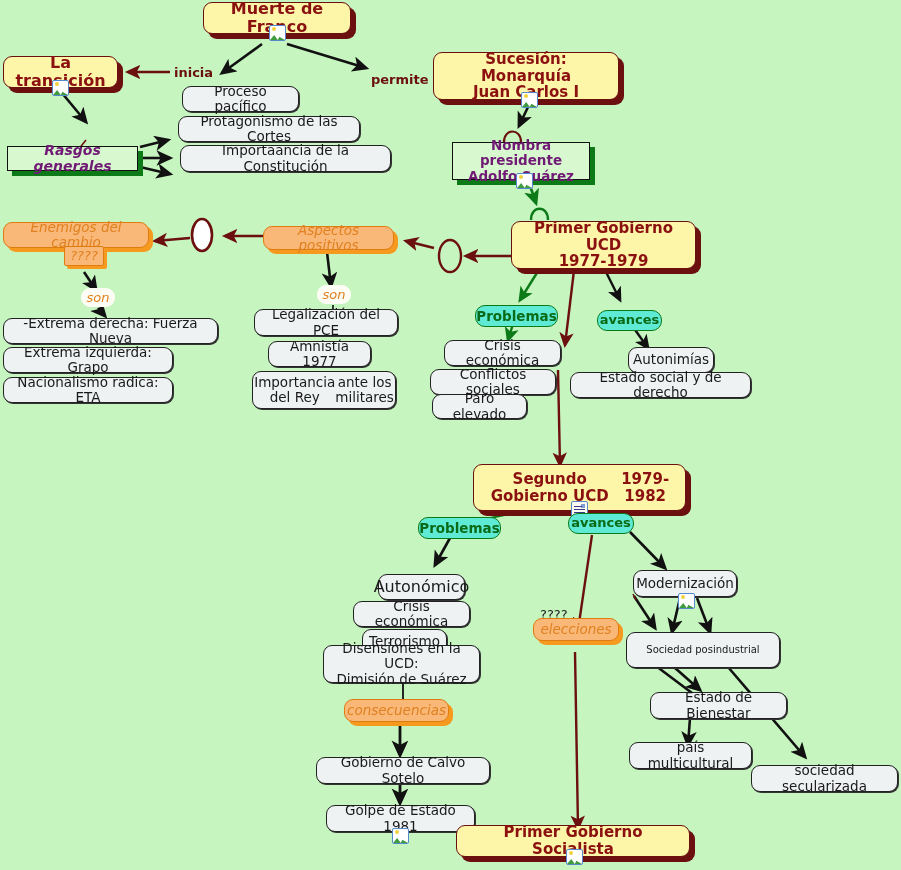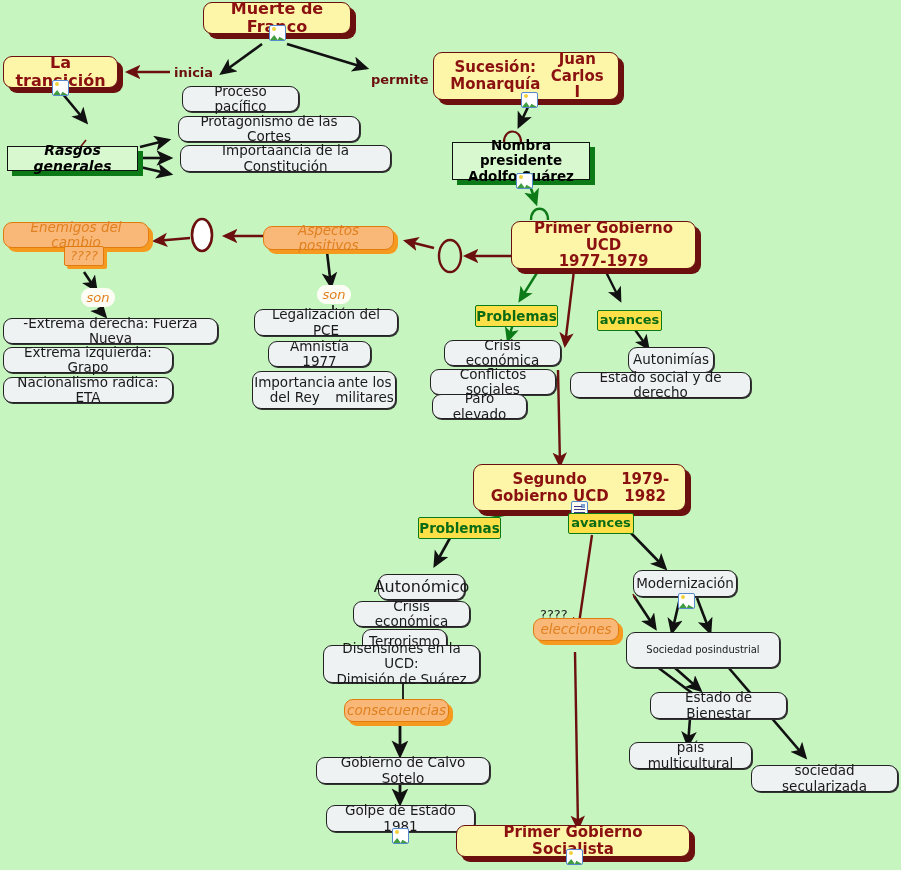--- a/index.html
+++ b/index.html
@@ -36,21 +36,21 @@
     font-weight:normal;
     box-shadow:1px 1px 0 0 #333;
     padding:3px 9px;
     line-height:1.14;
   }
 
   
   .grbox{
     background:#d8f8cf;
     border:1.5px solid #111;
-    color:#000000;
+    color:#701a75;
     font-weight:bold;
     box-shadow:5px 5px 0 0 #0d7a18;
     padding:3px 9px;
     line-height:1.12;
   }
   .grbox-sq{border-radius:0;}
 
   
   .obox{
     background:#f9b878;
@@ -59,23 +59,23 @@
     color:#e08020;
     font-style:italic;
     box-shadow:4px 4px 0 0 #f59a1e;
     padding:2px 9px;
     line-height:1.12;
   }
   .obox-sq{border-radius:2px;box-shadow:3px 3px 0 0 #f59a1e;}
 
   
   .pill{
-    background:#fde047;
+    background:#5eead4;
     border:1.4px solid #0a7a18;
-    border-radius:2px;
+    border-radius:10px;
     color:#0a6b16;
     font-weight:bold;
     padding:1px 8px;
     line-height:1.1;
   }
   .pill-white{
     background:#fdfdf6;
     border:1px solid #fdfdf6;
     border-radius:9px;
     color:#e08020;
@@ -209,21 +209,21 @@
   </span>
 
   <div class="node plainlabel" style="left:174px;top:63px;width:58px;height:18px;font-size:13px;justify-content:flex-start;">
     <span>inicia</span>
   </div>
 
   <div class="node plainlabel" style="left:371px;top:70px;width:62px;height:18px;font-size:13px;justify-content:flex-start;">
     <span>permite</span>
   </div>
 
-  <div class="node ybox" style="left:433px;top:52px;width:186px;height:48px;font-size:15px;flex-direction:row;">
+  <div class="node ybox" style="left:433px;top:52px;width:186px;height:48px;font-size:15px;flex-direction:column;">
     <span>Sucesión: Monarquía</span>
     <span>Juan Carlos I</span>
   </div>
   <span class="icon-img" style="left:521px;top:92px;">
     <i class="sun"></i>
       <i class="hill"></i>
   </span>
 
   <div class="node gbox" style="left:182px;top:86px;width:117px;height:26px;font-size:13.5px;">
     <span>Proceso pacífico</span>

